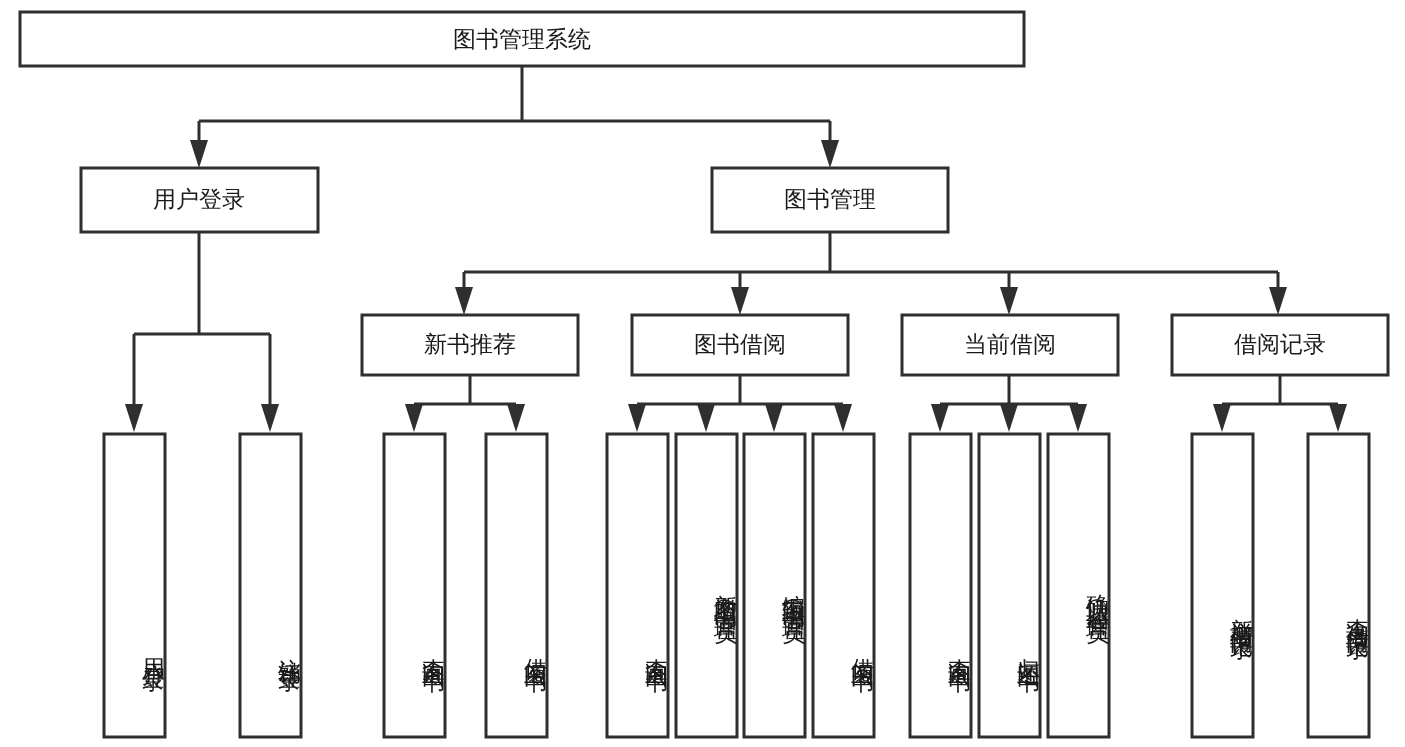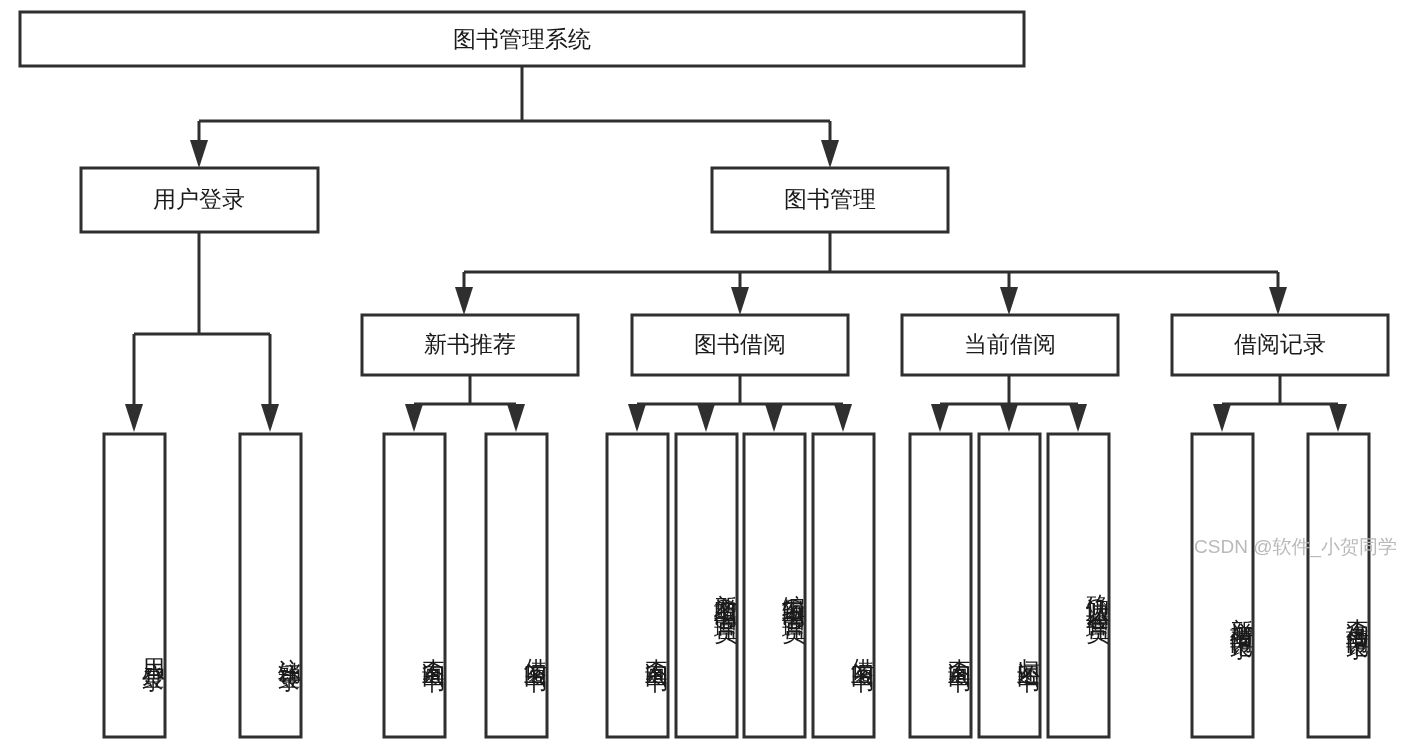--- a/index.html
+++ b/index.html
@@ -218,15 +218,14 @@
   <div class="leaf-label-wrap" style="left:744px; top:434px; width:61px; height:303px; padding-top:8px;">编辑图书（管理员）</div>
   <div class="leaf-label-wrap" style="left:813px; top:434px; width:61px; height:303px; padding-top:62px;">借阅图书</div>
 
   <div class="leaf-label-wrap" style="left:910px; top:434px; width:61px; height:303px; padding-top:62px;">查询图书</div>
   <div class="leaf-label-wrap" style="left:979px; top:434px; width:61px; height:303px; padding-top:62px;">归还图书</div>
   <div class="leaf-label-wrap" style="left:1048px; top:434px; width:61px; height:303px; padding-top:8px;">确认归还（管理员）</div>
 
   <div class="leaf-label-wrap" style="left:1192px; top:434px; width:61px; height:303px; padding-top:26px;">新增借阅记录</div>
   <div class="leaf-label-wrap" style="left:1308px; top:434px; width:61px; height:303px; padding-top:26px;">查询借阅记录</div>
 
-  <div class="watermark">CSDN @软件_小贺同学</div>
 
 </div>
 
 </body></html>

